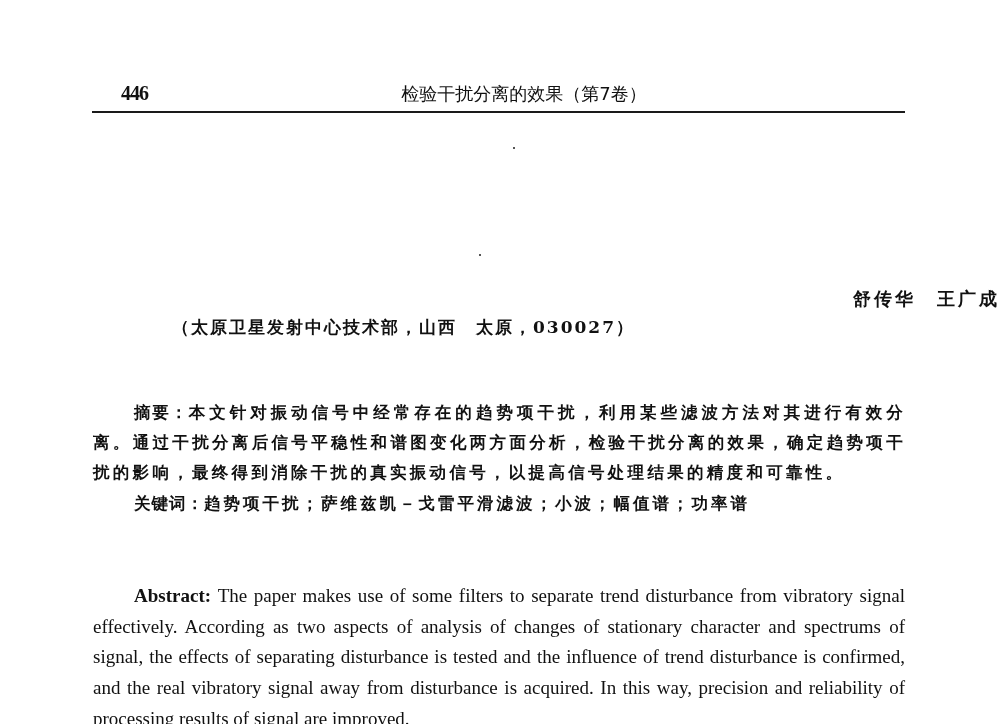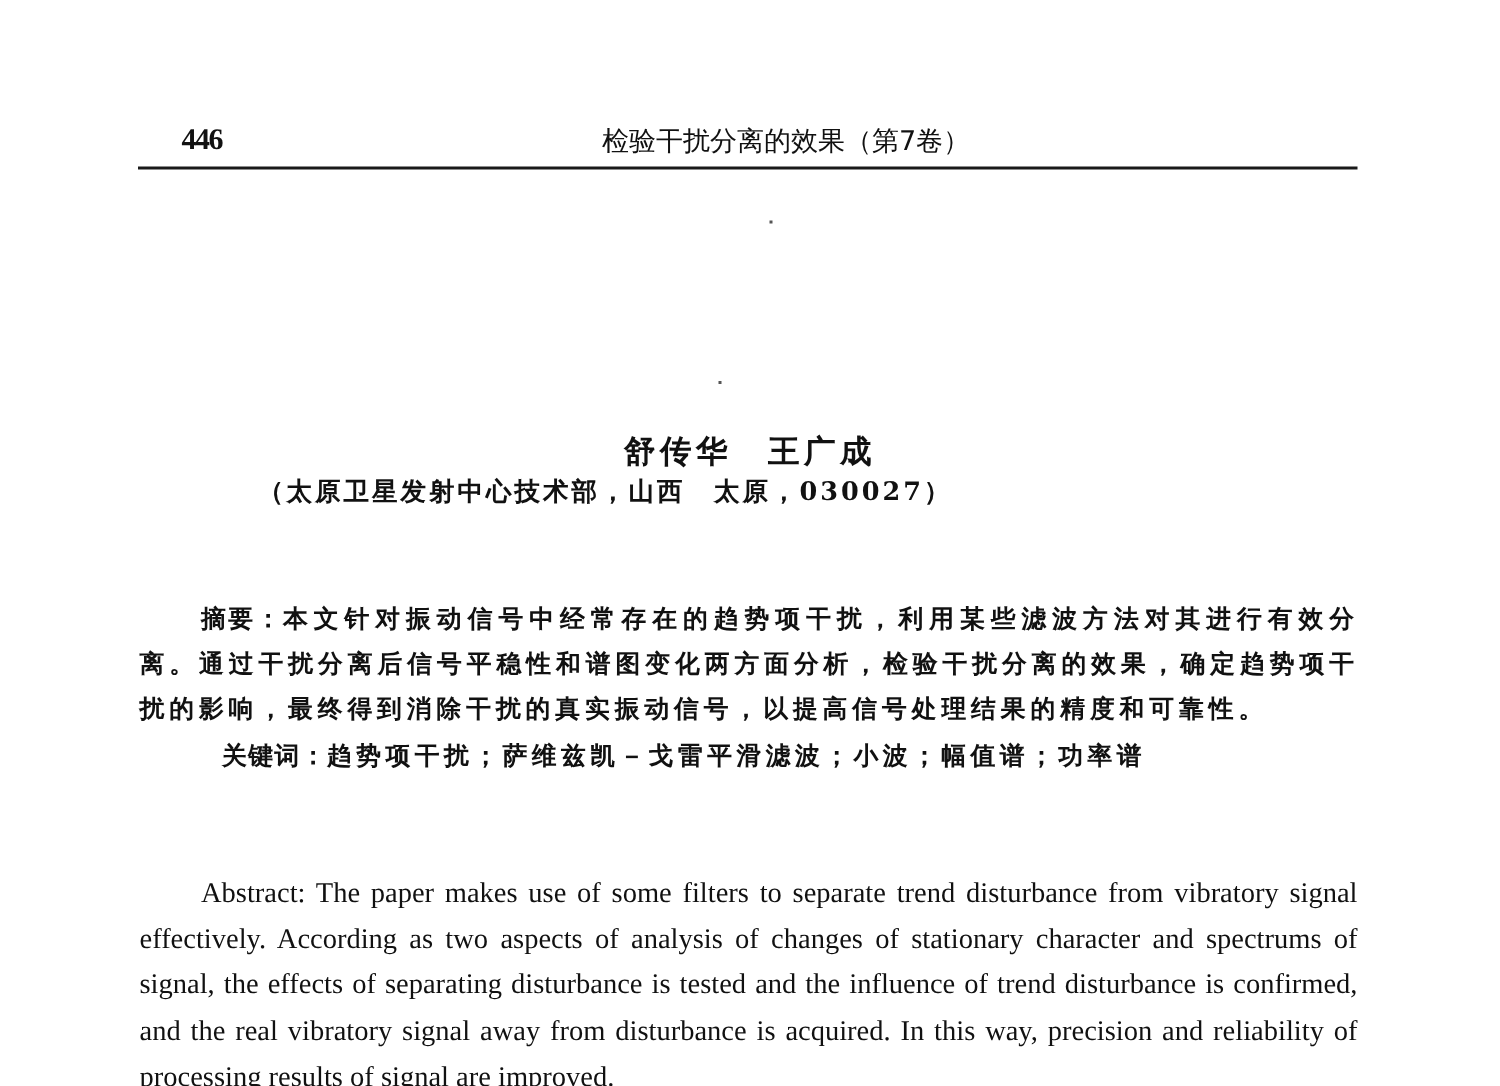--- a/index.html
+++ b/index.html
@@ -77,24 +77,24 @@
     font-weight: bold;
     font-size: 33px;
     letter-spacing: 3px;
     color: #0d0d0d;
   }
   .authors {
     position: absolute;
     left: 0;
     width: 1000px;
     top: 287px;
-    text-align: center;
+    text-align: right;
     font-family: "DejaVu Serif", serif;
     font-weight: bold;
-    font-size: 21px;
+    font-size: 18px;
     letter-spacing: 3px;
     word-spacing: 12px;
   }
   .affiliation {
     position: absolute;
     left: 0;
     width: 807px;
     top: 316px;
     text-align: center;
     font-family: "DejaVu Serif", serif;
@@ -117,21 +117,21 @@
     text-indent: 41px;
   }
   .cn-abstract .label,
   .cn-keywords .label {
     font-family: Liberation Serif, serif;
     font-weight: bold;
     letter-spacing: 1px;
   }
   .cn-keywords {
     position: absolute;
-    left: 148px;
+    left: 134px;
     top: 489px;
     width: 772px;
     font-family: "DejaVu Serif", serif;
     font-weight: bold;
     font-size: 16.5px;
     line-height: 30px;
     letter-spacing: 3px;
   }
   
   .en-abstract {
@@ -140,21 +140,21 @@
     top: 581px;
     width: 812px;
     font-family: "Liberation Serif", serif;
     font-size: 19px;
     line-height: 30.7px;
     text-align: justify;
     text-indent: 41px;
     color: #111;
   }
   .en-abstract .label {
-    font-weight: normal;
+    font-weight: bold;
   }
 </style>
 </head>
 <body>
 
 <div class="page">
 
   <div class="running-header">
     <span class="page-number">446</span>
     <div class="journal-name">检验干扰分离的效果（第7卷）</div>

